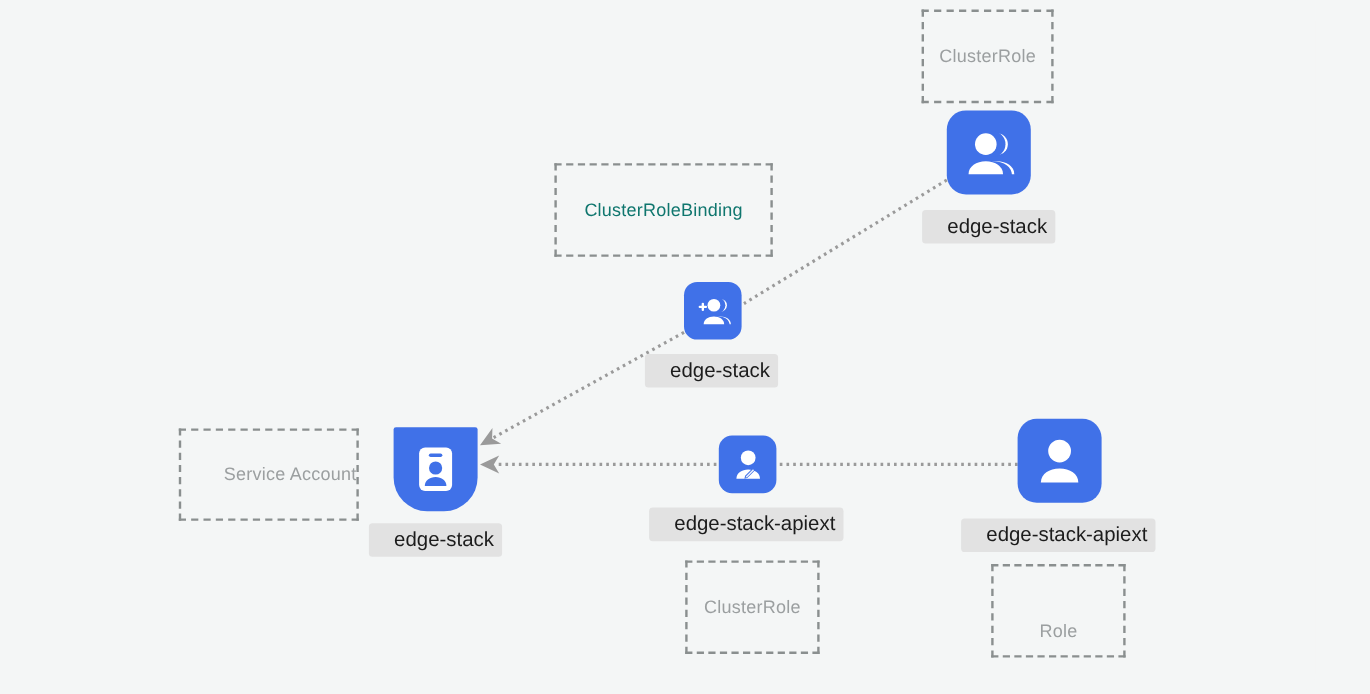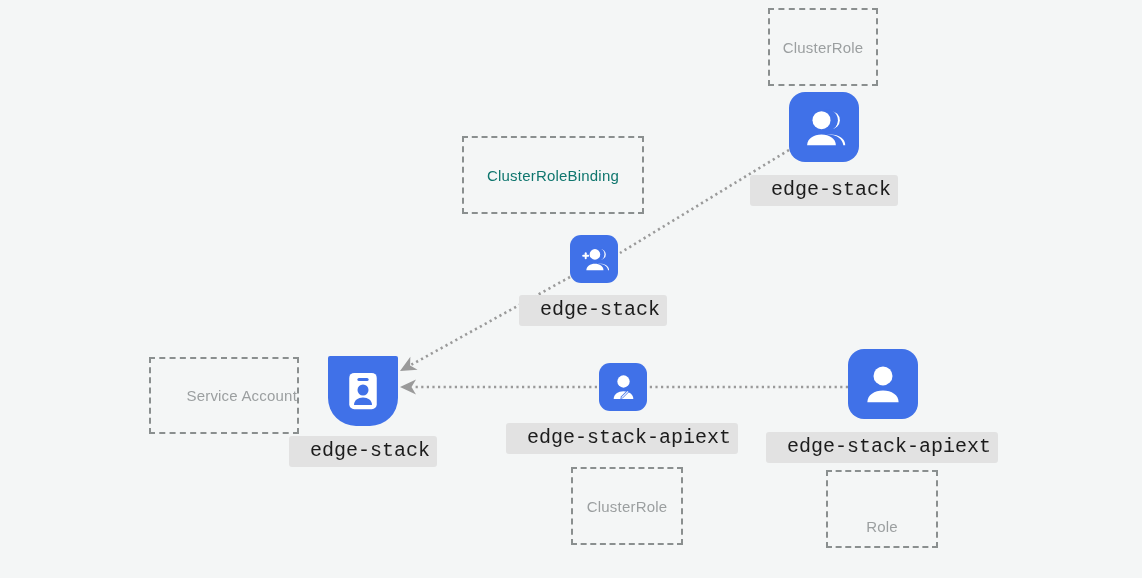--- a/index.html
+++ b/index.html
@@ -60,26 +60,26 @@
   .node-icon.badge-shape {
     border-radius: 2px 2px 28px 28px;
   }
   .node-icon svg {
     display: block;
   }
   .node-label {
     position: absolute;
     background: #e2e2e2;
     color: #1c1c1c;
-    font-size: 20px;
+    font-size: 17px;
     line-height: 1;
     padding: 5px 7px 6px 21px;
     border-radius: 3px;
     white-space: nowrap;
-    font-family: Liberation Mono, monospace;
+    font-family: Liberation Sans, sans-serif;
     transform: translateX(-50%);
   }
 </style>
 </head>
 <body>
 
 <div id="canvas">
 
   <svg id="edge-layer" width="1142" height="578" viewBox="0 0 1142 578" xmlns="http://www.w3.org/2000/svg">
       <g>

